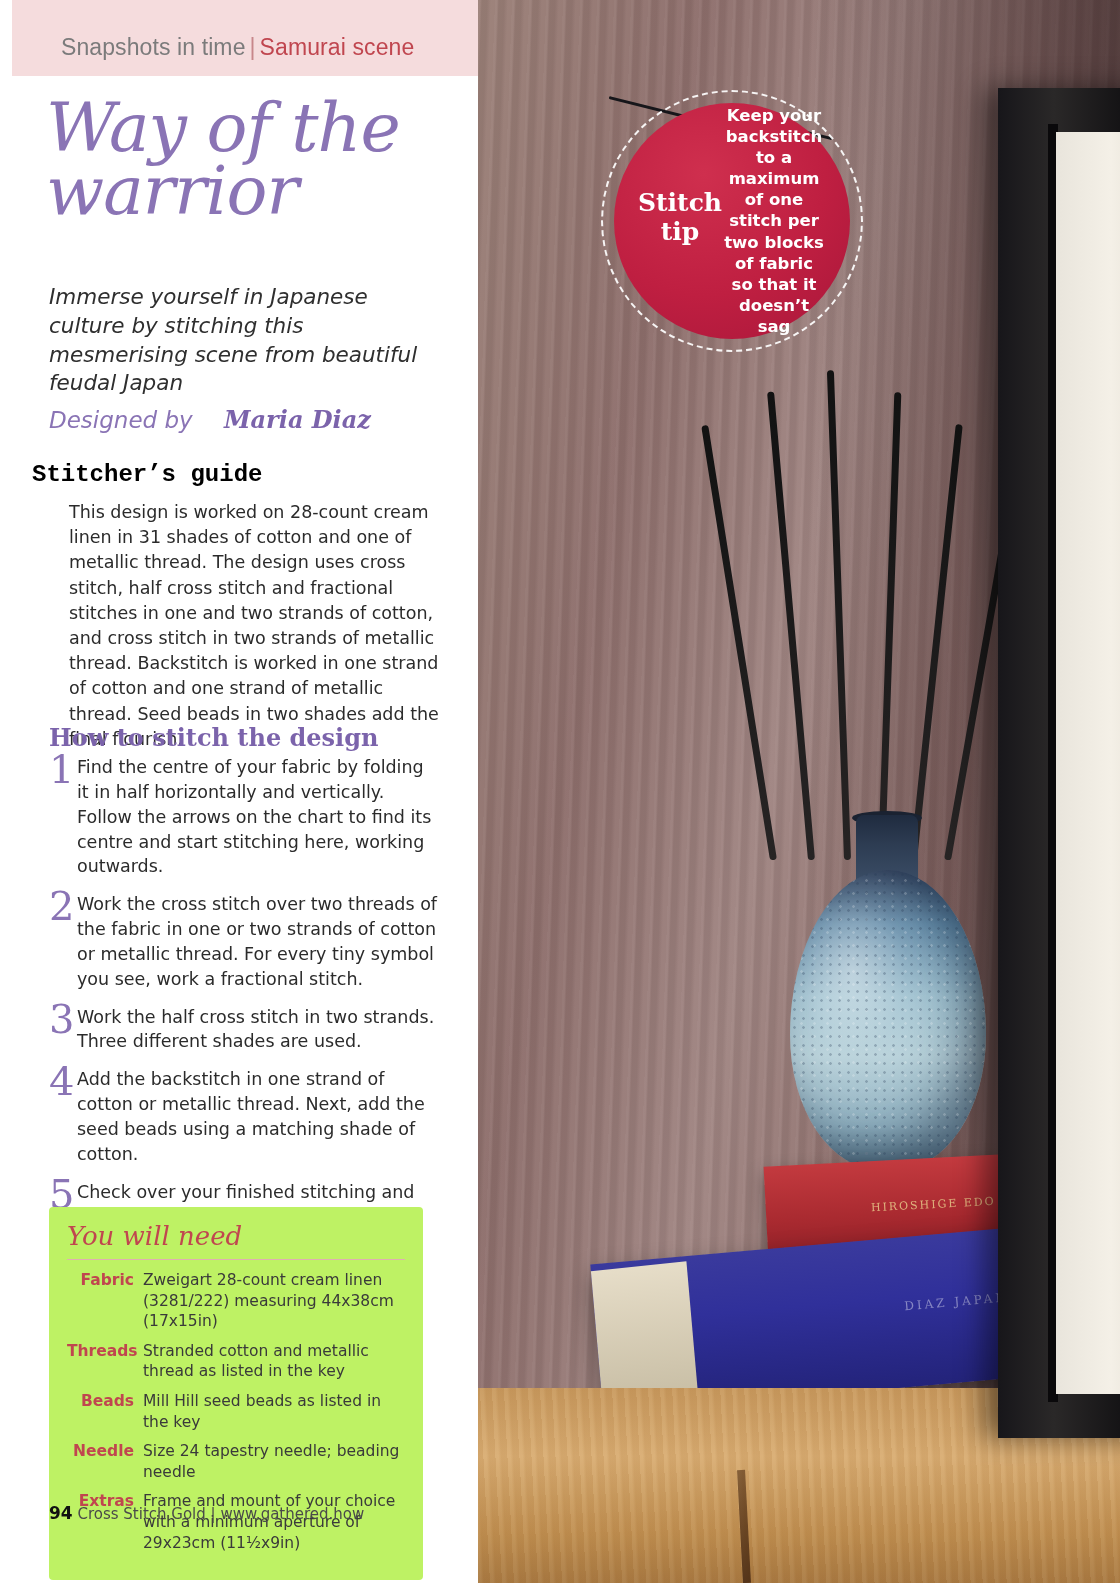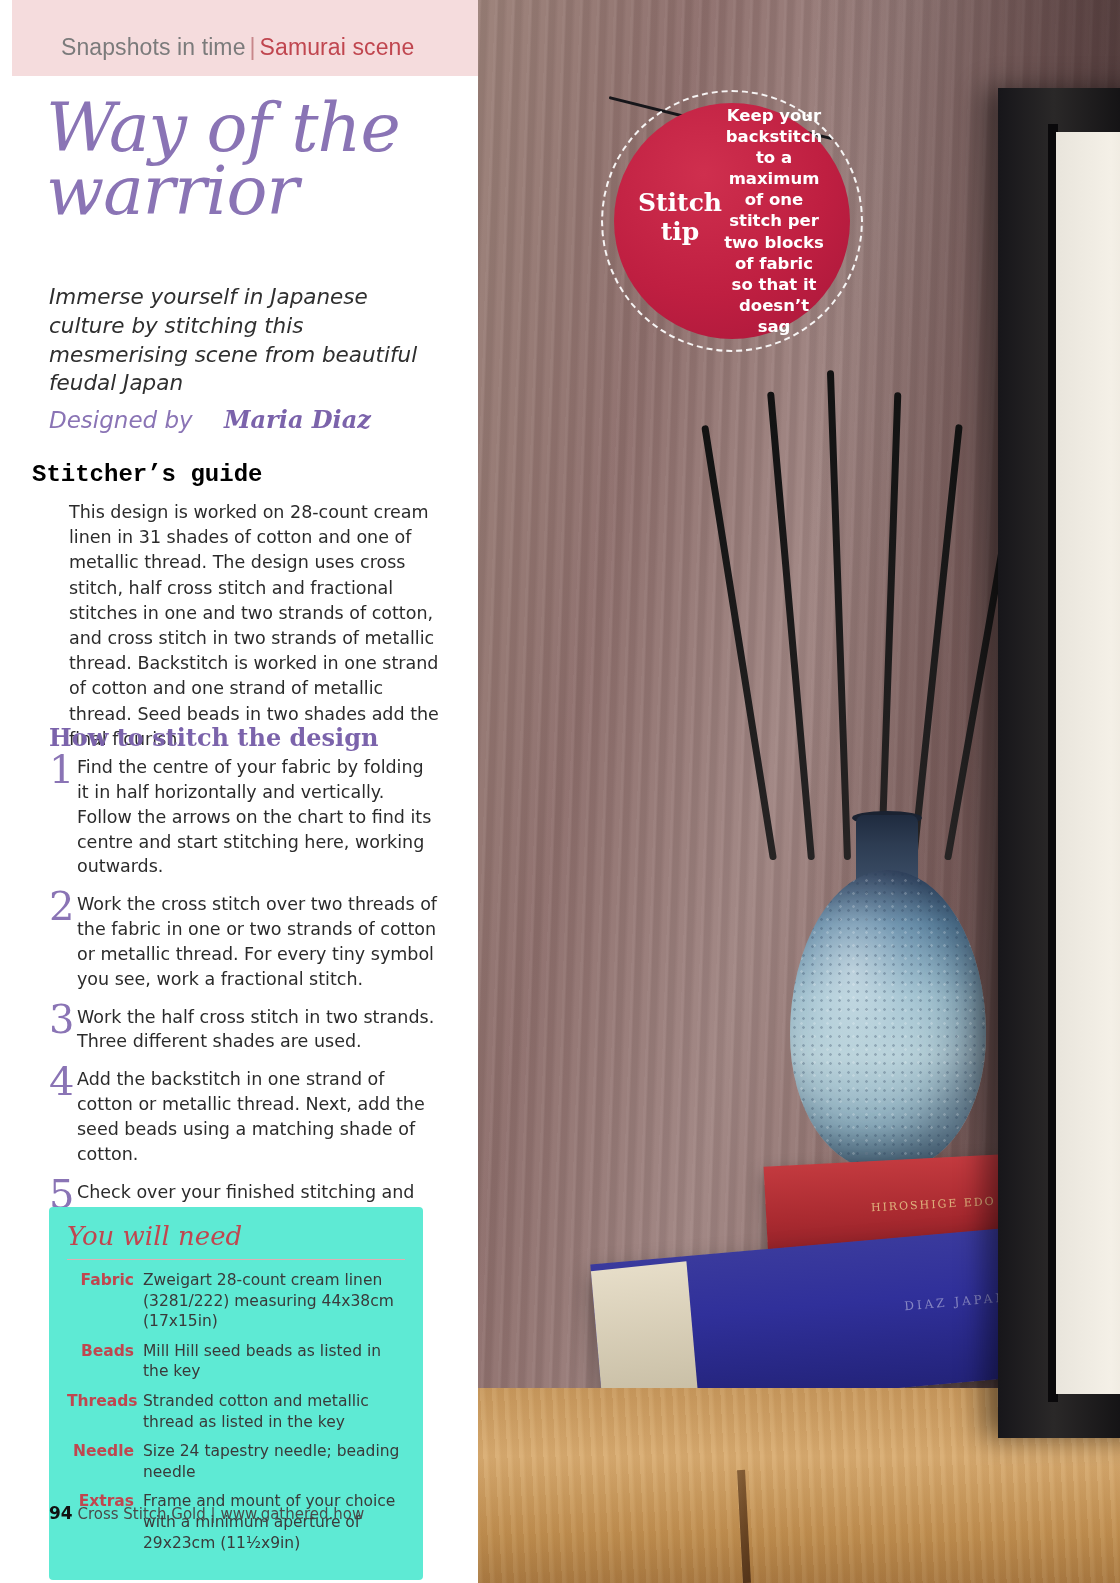--- a/index.html
+++ b/index.html
@@ -155,21 +155,21 @@
     color: #2b2b2b;
     font-family: "DejaVu Sans", sans-serif;
   }
 
   
   .ywn {
     position: absolute;
     left: 49px;
     top: 1207px;
     width: 374px;
-    background: #5eead4;
+    background: #bef264;
     border-radius: 4px;
     padding: 14px 18px 18px 18px;
     box-sizing: border-box;
   }
   .ywn h3 {
     margin: 0 0 8px 0;
     font-family: "DejaVu Serif", "Liberation Serif", serif;
     font-style: italic;
     font-weight: normal;
     font-size: 26px;
@@ -490,26 +490,26 @@
 
   <div class="ywn">
     <h3>You will need</h3>
     <div class="rule"></div>
 
     <div class="row">
       <div class="lbl">Fabric</div>
       <div class="val">Zweigart 28-count cream linen (3281/222) measuring 44x38cm (17x15in)</div>
     </div>
     <div class="row">
+      <div class="lbl">Threads</div>
+      <div class="val">Stranded cotton and metallic thread as listed in the key</div>
+    </div>
+    <div class="row">
       <div class="lbl">Beads</div>
       <div class="val">Mill Hill seed beads as listed in the key</div>
-    </div>
-    <div class="row">
-      <div class="lbl">Threads</div>
-      <div class="val">Stranded cotton and metallic thread as listed in the key</div>
     </div>
     <div class="row">
       <div class="lbl">Needle</div>
       <div class="val">Size 24 tapestry needle; beading needle</div>
     </div>
     <div class="row">
       <div class="lbl">Extras</div>
       <div class="val">Frame and mount of your choice with a minimum aperture of 29x23cm (11½x9in)</div>
     </div>
   </div>

